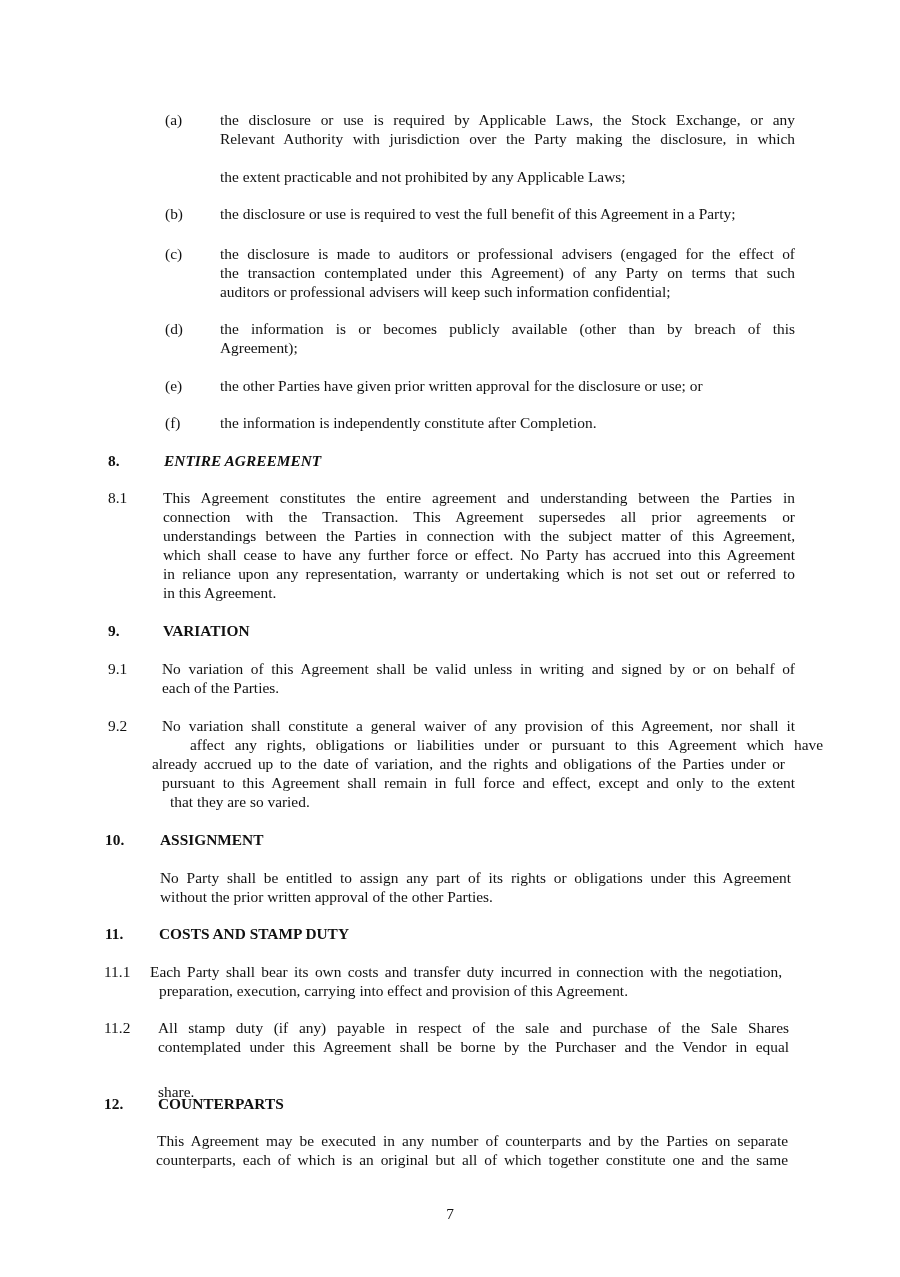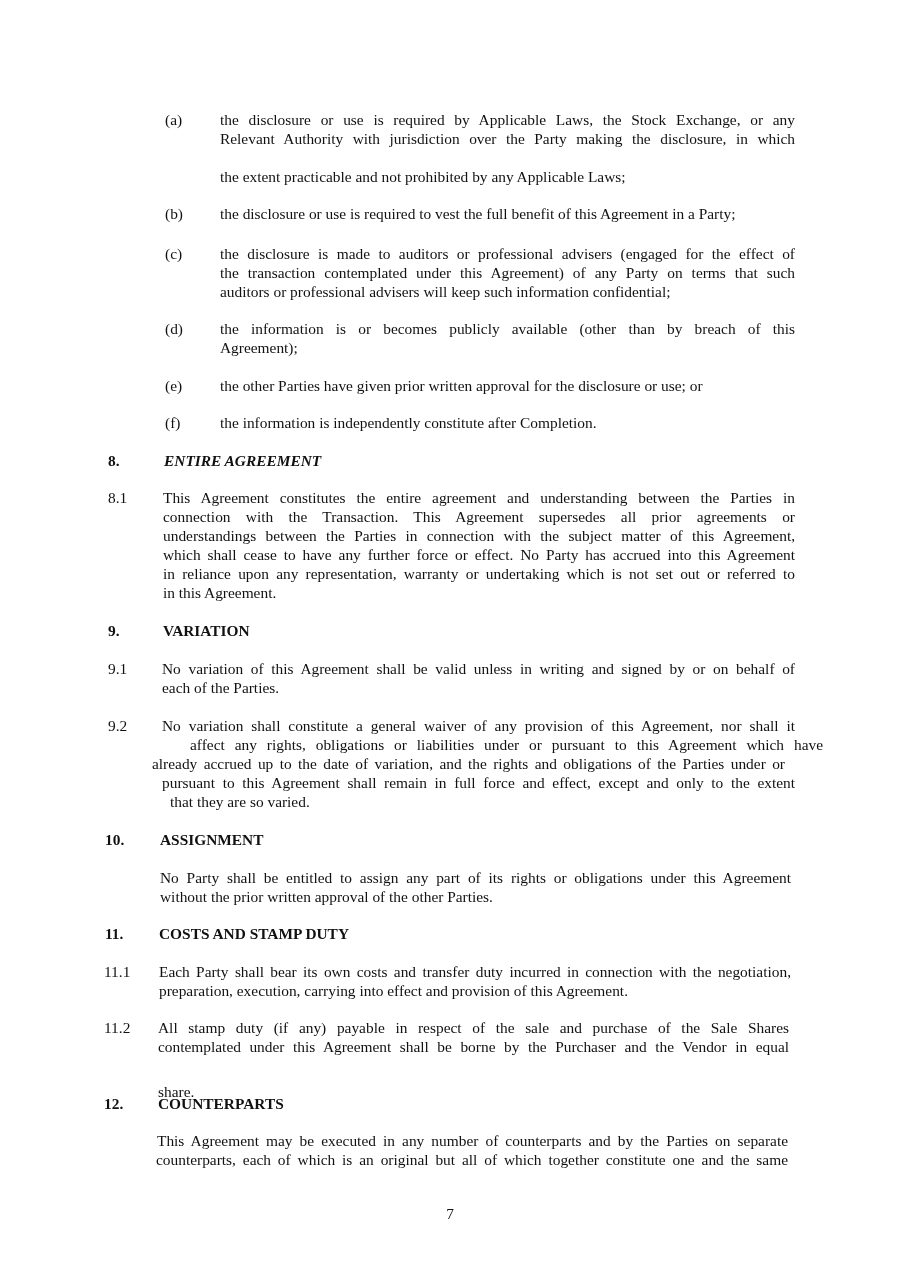--- a/index.html
+++ b/index.html
@@ -67,21 +67,21 @@
   <div class="hd" style="left:105px;top:830px;">10.</div>
   <div class="hd" style="left:160px;top:830px;">ASSIGNMENT</div>
 
   <div class="ln just" style="left:160px;top:868px;width:631px;">No Party shall be entitled to assign any part of its rights or obligations under this Agreement</div>
   <div class="ln" style="left:160px;top:887px;">without the prior written approval of the other Parties.</div>
 
   <div class="hd" style="left:105px;top:924px;">11.</div>
   <div class="hd" style="left:159px;top:924px;">COSTS AND STAMP DUTY</div>
 
   <div class="num" style="left:104px;top:962px;">11.1</div>
-  <div class="ln just" style="left:159px;top:962px;width:632px;">Each Party shall bear its own costs and transfer duty incurred in connection with the negotiation,</div>
+  <div class="ln just" style="left:150px;top:962px;width:632px;">Each Party shall bear its own costs and transfer duty incurred in connection with the negotiation,</div>
   <div class="ln" style="left:159px;top:981px;">preparation, execution, carrying into effect and provision of this Agreement.</div>
 
   <div class="num" style="left:104px;top:1018px;">11.2</div>
   <div class="ln just" style="left:158px;top:1018px;width:631px;">All stamp duty (if any) payable in respect of the sale and purchase of the Sale Shares</div>
   <div class="ln just" style="left:158px;top:1037px;width:631px;">contemplated under this Agreement shall be borne by the Purchaser and the Vendor in equal</div>
   <div class="ln" style="left:158px;top:1056px;margin-top:26px;">share.</div>
 
   <div class="hd" style="left:104px;top:1094px;">12.</div>
   <div class="hd" style="left:158px;top:1094px;">COUNTERPARTS</div>
 

